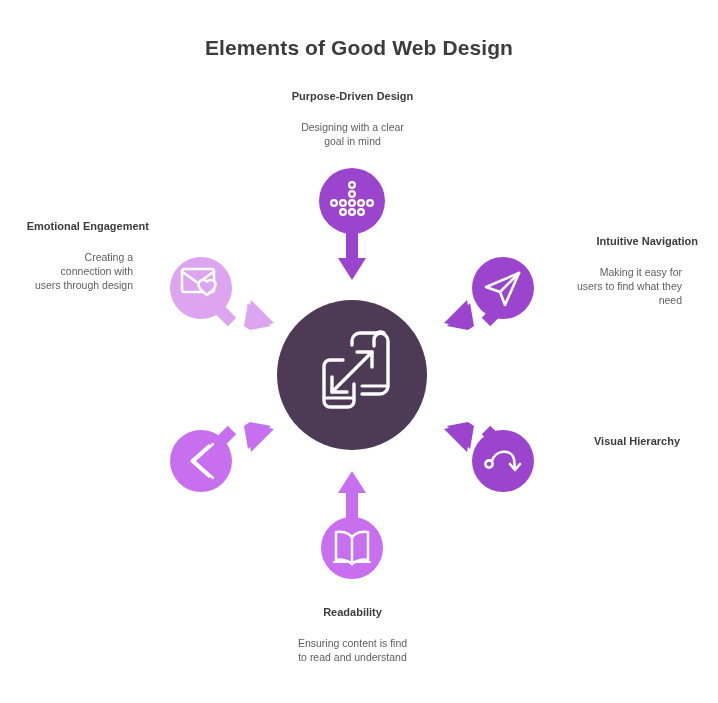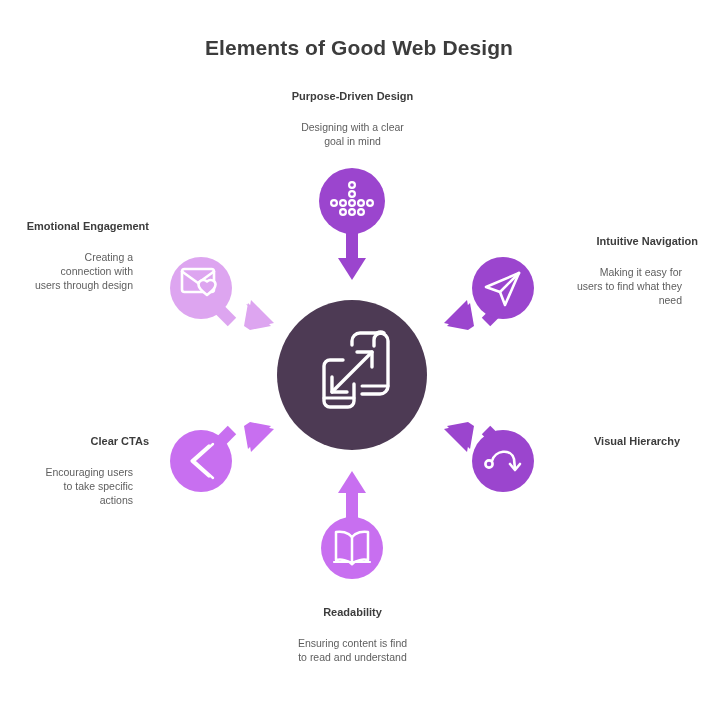--- a/index.html
+++ b/index.html
@@ -225,24 +225,20 @@
   <div class="node-text t-emotional align-right">
     <p class="heading">Emotional Engagement</p>
     <p class="desc">Creating a connection with users through design</p>
   </div>
 
   <div class="node-text t-intuitive align-left">
     <p class="heading">Intuitive Navigation</p>
     <p class="desc">Making it easy for users to find what they need</p>
   </div>
 
-  <div class="node-text t-clearctas align-right">
-    <p class="heading">Clear CTAs</p>
-    <p class="desc">Encouraging users to take specific actions</p>
-  </div>
 
   <div class="node-text t-visual align-left">
     <p class="heading">Visual Hierarchy</p>
   </div>
 
   <div class="node-text t-readable align-center">
     <p class="heading">Readability</p>
     <p class="desc">Ensuring content is find to read and understand</p>
   </div>
 

